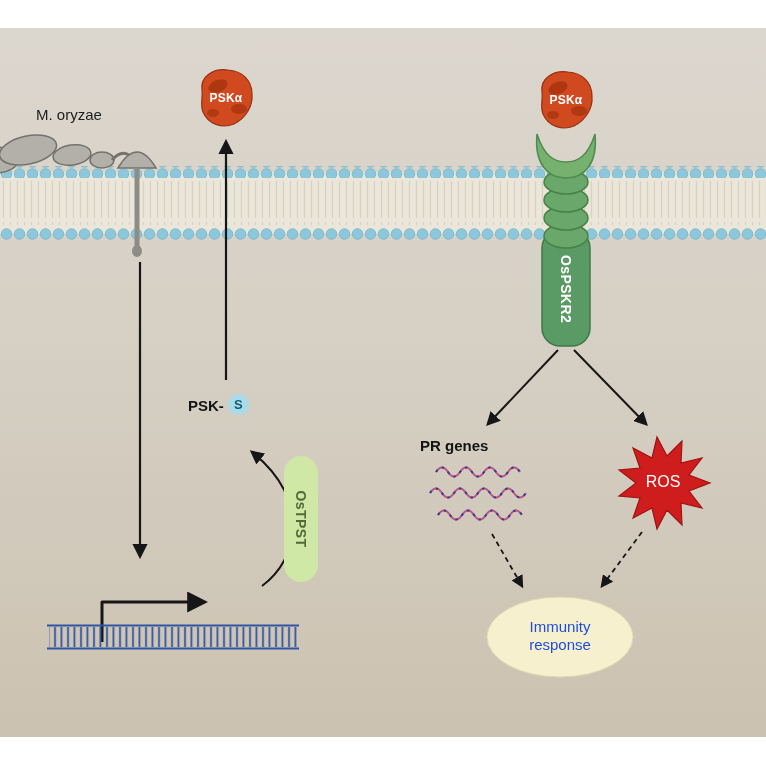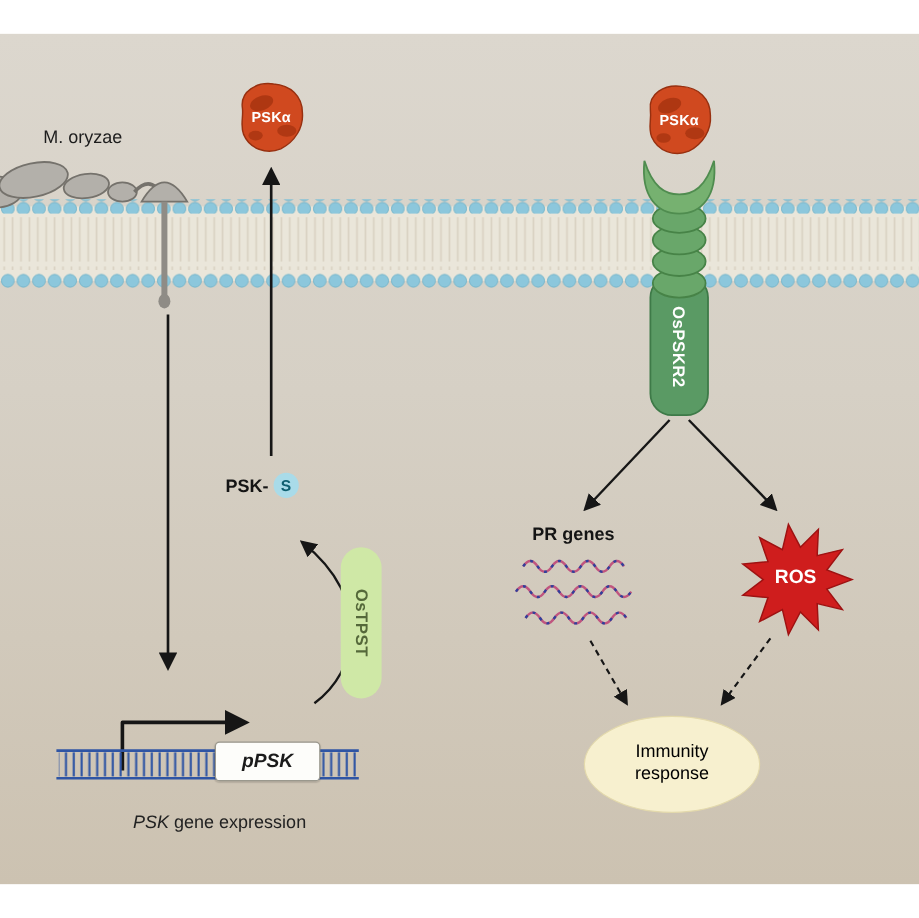--- a/index.html
+++ b/index.html
@@ -40,23 +40,23 @@
   }
   .ppsk-box{
     position:absolute;left:179px;top:618px;width:86px;height:31px;
     background:#fdfdfa;border:1px solid #9a988d;border-radius:4px;
     display:flex;align-items:center;justify-content:center;
     font-size:16px;font-weight:bold;font-style:italic;color:#1a1a1a;
     box-shadow:0 1px 1px rgba(0,0,0,.12);
   }
   .lbl-genexp{left:58px;top:677px;width:250px;text-align:center;color:#222;}
   .lbl-genexp .g{font-style:italic;}
-  .lbl-prgenes{left:420px;top:437px;width:92px;text-align:right;font-weight:bold;color:#141414;}
-  .lbl-ros{left:633px;top:472px;width:60px;text-align:center;font-weight:bold;font-size:16px;color:#fff;}
-  .lbl-immunity{left:510px;top:618px;width:100px;text-align:center;color:#000000;}
+  .lbl-prgenes{left:420px;top:437px;width:92px;text-align:left;font-weight:bold;color:#141414;}
+  .lbl-ros{left:633px;top:472px;width:60px;text-align:center;font-weight:normal;font-size:16px;color:#fff;}
+  .lbl-immunity{left:510px;top:618px;width:100px;text-align:center;color:#1d4ed8;}
 </style>
 </head>
 <body>
 
 <div class="stage">
 
   <div class="canvas"></div>
 
   <svg class="layer" viewBox="0 0 766 765">
     <defs>
@@ -162,27 +162,21 @@
   </div>
 
   <div class="pill-ostpst">
     <span>OsTPST</span>
   </div>
 
   <div class="lbl-ospskr2">
     <span>OsPSKR2</span>
   </div>
 
-  <div class="ppsk-box">
-    <span>pPSK</span>
-  </div>
 
-  <div class="lbl lbl-genexp">
-    <span class="g">PSK</span><span> gene expression</span>
-  </div>
 
   <div class="lbl lbl-prgenes">PR genes</div>
 
   <div class="lbl lbl-ros">ROS</div>
 
   <div class="lbl lbl-immunity">Immunity response</div>
 
 </div>
 
 </body></html>

